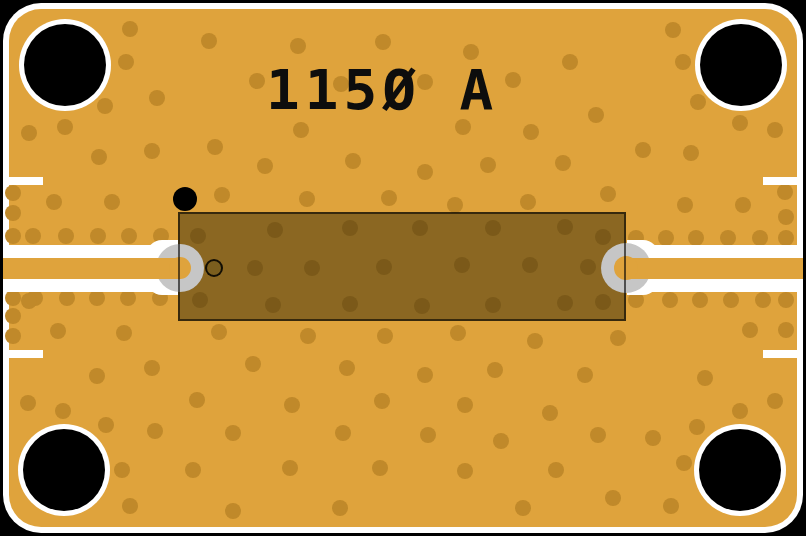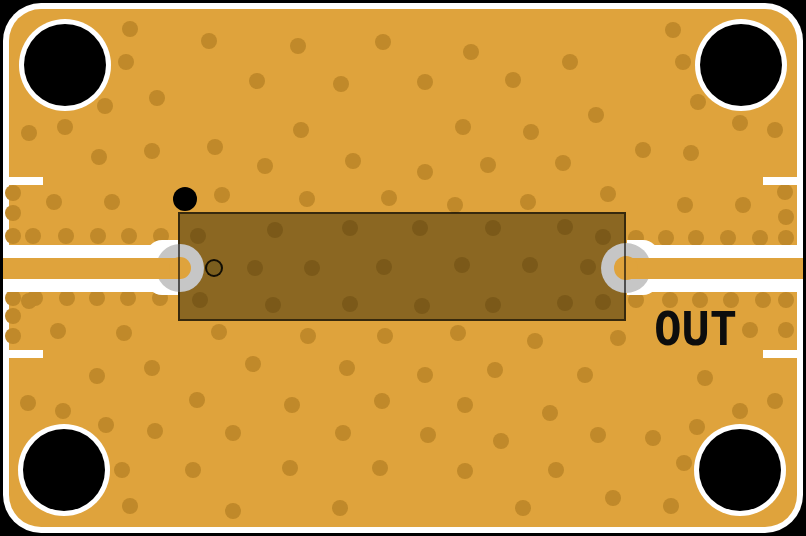--- a/index.html
+++ b/index.html
@@ -184,14 +184,14 @@
       <div class="abs" style="left: 173px; top: 187px; width: 24px; height: 24px; border-radius: 50%; background: rgb(0, 0, 0);"></div>
       <div class="abs" style="left: 19px; top: 19px; width: 92px; height: 92px; border-radius: 50%; background: rgb(255, 255, 255);"></div>
       <div class="abs" style="left: 24px; top: 24px; width: 82px; height: 82px; border-radius: 50%; background: rgb(0, 0, 0);"></div>
       <div class="abs" style="left: 695px; top: 19px; width: 92px; height: 92px; border-radius: 50%; background: rgb(255, 255, 255);"></div>
       <div class="abs" style="left: 700px; top: 24px; width: 82px; height: 82px; border-radius: 50%; background: rgb(0, 0, 0);"></div>
       <div class="abs" style="left: 18px; top: 424px; width: 92px; height: 92px; border-radius: 50%; background: rgb(255, 255, 255);"></div>
       <div class="abs" style="left: 23px; top: 429px; width: 82px; height: 82px; border-radius: 50%; background: rgb(0, 0, 0);"></div>
       <div class="abs" style="left: 694px; top: 424px; width: 92px; height: 92px; border-radius: 50%; background: rgb(255, 255, 255);"></div>
       <div class="abs" style="left: 699px; top: 429px; width: 82px; height: 82px; border-radius: 50%; background: rgb(0, 0, 0);"></div>
     </div>
-  <div class="txt label-out" style="color: rgb(13, 13, 13);">OUT</div>
+  <div class="txt title" style="color: rgb(13, 13, 13);">115Ø A</div>
 </div>
 
 </body></html>

